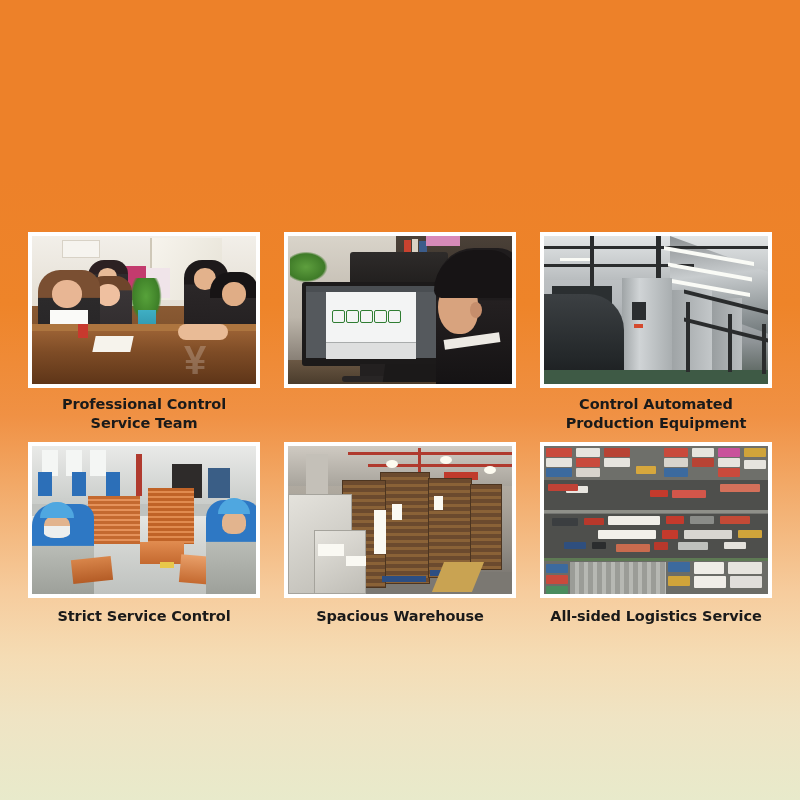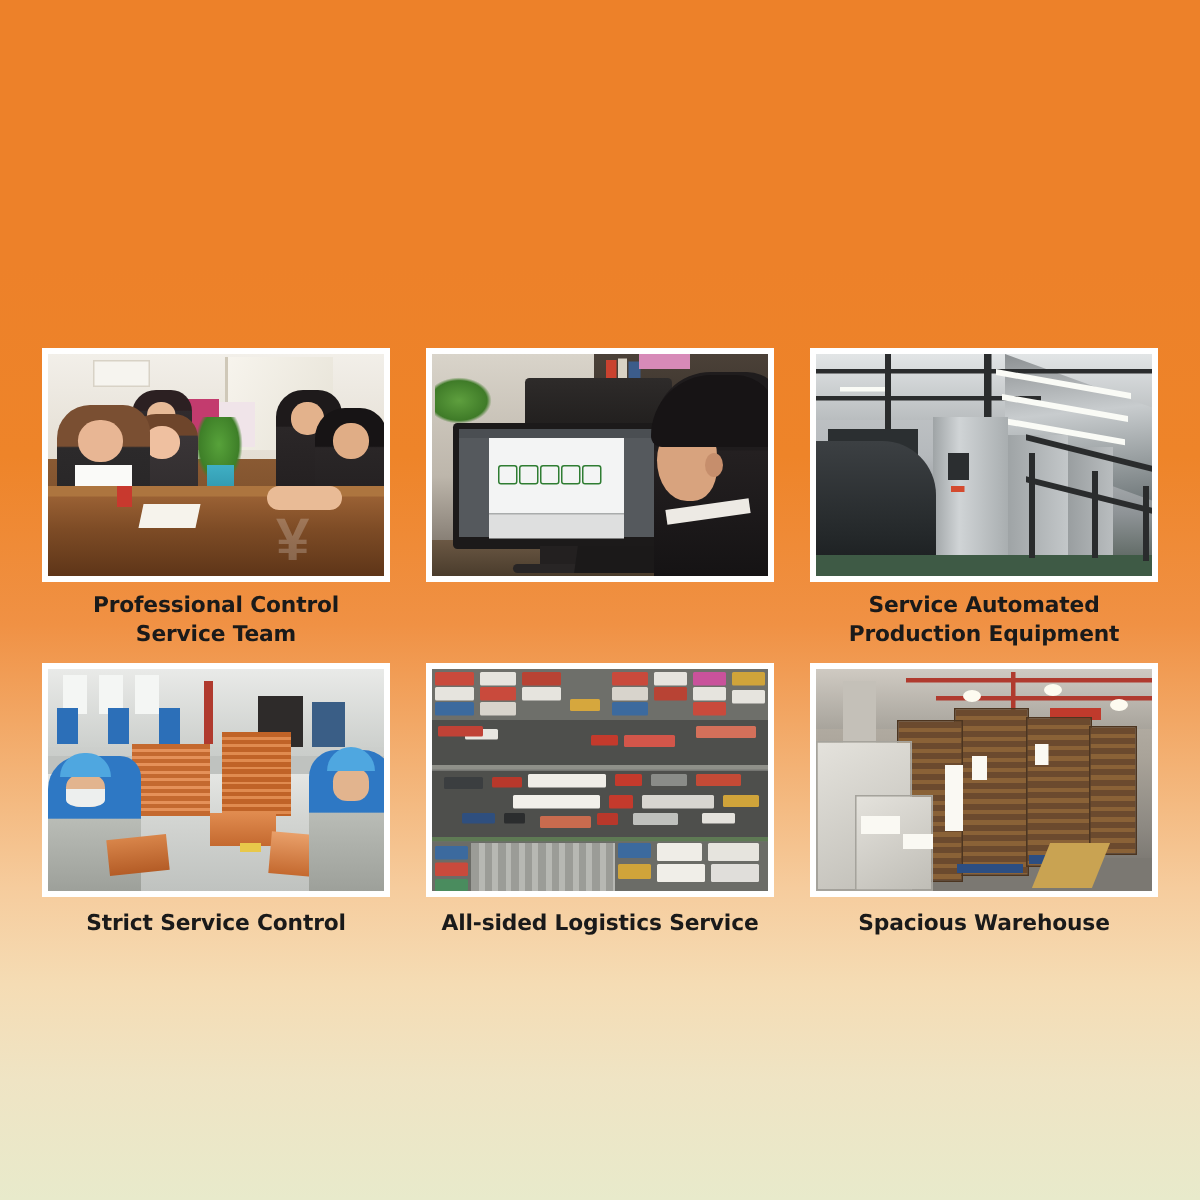--- a/index.html
+++ b/index.html
@@ -364,21 +364,21 @@
           <div class="ph darkTop"></div>
           <div class="ph dark"></div>
           <div class="ph floor"></div>
           <div class="ph beam" style="left:140px;top:64px;width:84px;height:4px;transform:skewY(14deg);"></div>
           <div class="ph beam" style="left:140px;top:92px;width:84px;height:4px;transform:skewY(14deg);"></div>
           <div class="ph beam" style="left:142px;top:66px;width:4px;height:70px;"></div>
           <div class="ph beam" style="left:184px;top:78px;width:4px;height:58px;"></div>
           <div class="ph beam" style="left:218px;top:88px;width:4px;height:50px;"></div>
         </div>
       </div>
-      <div class="caption">Service Automated
+      <div class="caption">Control Automated
 Production Equipment</div>
     </div>
 
     <div class="card row2">
       <div class="photo-frame">
         <div class="photo p4">
           <div class="ph bg"></div>
           <div class="ph win" style="left:10px;"></div>
           <div class="ph win" style="left:34px;"></div>
           <div class="ph win" style="left:58px;"></div>
@@ -403,88 +403,20 @@
             <div class="ph capL"></div>
           <div class="ph s4"></div>
           <div class="ph" style="left:128px;top:116px;width:14px;height:6px;background:#E8C84A;"></div>
         </div>
       </div>
       <div class="caption">Strict Service Control</div>
     </div>
 
     <div class="card row2">
       <div class="photo-frame">
-        <div class="photo p6">
-          <div class="ph yard" style="top:0;height:34px;background:#6E6F6A;"></div>
-          <div class="ph road" style="top:34px;height:32px;"></div>
-          <div class="ph median" style="top:64px;"></div>
-          <div class="ph road" style="top:68px;height:44px;"></div>
-          <div class="ph grass" style="top:112px;"></div>
-          <div class="ph yard" style="top:115px;height:33px;background:#6B6C67;"></div>
-
-          <div class="ph ctr" style="left:2px;top:2px;width:26px;height:9px;background:#C94A3C;"></div>
-          <div class="ph ctr" style="left:2px;top:12px;width:26px;height:9px;background:#E6E4DE;"></div>
-          <div class="ph ctr" style="left:2px;top:22px;width:26px;height:9px;background:#3C6A9E;"></div>
-          <div class="ph ctr" style="left:32px;top:2px;width:24px;height:9px;background:#E6E4DE;"></div>
-          <div class="ph ctr" style="left:32px;top:12px;width:24px;height:9px;background:#C94A3C;"></div>
-          <div class="ph ctr" style="left:32px;top:22px;width:24px;height:9px;background:#D8D4CC;"></div>
-          <div class="ph ctr" style="left:60px;top:2px;width:26px;height:9px;background:#B84334;"></div>
-          <div class="ph ctr" style="left:60px;top:12px;width:26px;height:9px;background:#E6E4DE;"></div>
-          <div class="ph ctr" style="left:120px;top:2px;width:24px;height:9px;background:#C94A3C;"></div>
-          <div class="ph ctr" style="left:120px;top:12px;width:24px;height:9px;background:#D8D4CC;"></div>
-          <div class="ph ctr" style="left:120px;top:22px;width:24px;height:9px;background:#3C6A9E;"></div>
-          <div class="ph ctr" style="left:148px;top:2px;width:22px;height:9px;background:#E6E4DE;"></div>
-          <div class="ph ctr" style="left:148px;top:12px;width:22px;height:9px;background:#B84334;"></div>
-          <div class="ph ctr" style="left:174px;top:2px;width:22px;height:9px;background:#C9529B;"></div>
-          <div class="ph ctr" style="left:174px;top:12px;width:22px;height:9px;background:#E6E4DE;"></div>
-          <div class="ph ctr" style="left:174px;top:22px;width:22px;height:9px;background:#C94A3C;"></div>
-          <div class="ph ctr" style="left:200px;top:2px;width:22px;height:9px;background:#D0A43A;"></div>
-          <div class="ph ctr" style="left:200px;top:14px;width:22px;height:9px;background:#E6E4DE;"></div>
-          <div class="ph ctr" style="left:92px;top:20px;width:20px;height:8px;background:#D6A73D;"></div>
-
-          <div class="ph truck" style="left:22px;top:40px;width:22px;height:7px;background:#E8E6E0;"></div>
-          <div class="ph truck" style="left:106px;top:44px;width:18px;height:7px;background:#C43A2C;"></div>
-          <div class="ph truck" style="left:128px;top:44px;width:34px;height:8px;background:#D3564A;"></div>
-          <div class="ph truck" style="left:176px;top:38px;width:40px;height:8px;background:#D4705A;"></div>
-          <div class="ph truck" style="left:4px;top:38px;width:30px;height:7px;background:#C04236;"></div>
-
-          <div class="ph truck" style="left:8px;top:72px;width:26px;height:8px;background:#3B3E40;"></div>
-          <div class="ph truck" style="left:40px;top:72px;width:20px;height:7px;background:#B8382B;"></div>
-          <div class="ph truck" style="left:64px;top:70px;width:52px;height:9px;background:#F0EEE8;"></div>
-          <div class="ph truck" style="left:122px;top:70px;width:18px;height:8px;background:#C43A2C;"></div>
-          <div class="ph truck" style="left:146px;top:70px;width:24px;height:8px;background:#8A8C88;"></div>
-          <div class="ph truck" style="left:176px;top:70px;width:30px;height:8px;background:#C44A36;"></div>
-          <div class="ph truck" style="left:54px;top:84px;width:58px;height:9px;background:#F2F0EA;"></div>
-          <div class="ph truck" style="left:118px;top:84px;width:16px;height:9px;background:#C43A2C;"></div>
-          <div class="ph truck" style="left:140px;top:84px;width:48px;height:9px;background:#D8D6D0;"></div>
-          <div class="ph truck" style="left:194px;top:84px;width:24px;height:8px;background:#D0A43A;"></div>
-          <div class="ph truck" style="left:20px;top:96px;width:22px;height:7px;background:#2F4F7E;"></div>
-          <div class="ph truck" style="left:48px;top:96px;width:14px;height:7px;background:#2B2D2E;"></div>
-          <div class="ph truck" style="left:72px;top:98px;width:34px;height:8px;background:#C96B4E;"></div>
-          <div class="ph truck" style="left:110px;top:96px;width:14px;height:8px;background:#B8382B;"></div>
-          <div class="ph truck" style="left:134px;top:96px;width:30px;height:8px;background:#BFC1BD;"></div>
-          <div class="ph truck" style="left:180px;top:96px;width:22px;height:7px;background:#E4E2DC;"></div>
-
-          <div class="ph bldg"></div>
-          <div class="ph ctr" style="left:2px;top:118px;width:22px;height:9px;background:#3C6A9E;"></div>
-          <div class="ph ctr" style="left:2px;top:129px;width:22px;height:9px;background:#C94A3C;"></div>
-          <div class="ph ctr" style="left:2px;top:140px;width:22px;height:8px;background:#4A8C5E;"></div>
-          <div class="ph ctr" style="left:124px;top:116px;width:22px;height:10px;background:#3C6A9E;"></div>
-          <div class="ph ctr" style="left:150px;top:116px;width:30px;height:12px;background:#EFEDE7;"></div>
-          <div class="ph ctr" style="left:184px;top:116px;width:34px;height:12px;background:#E6E4DE;"></div>
-          <div class="ph ctr" style="left:150px;top:130px;width:32px;height:12px;background:#F0EEE8;"></div>
-          <div class="ph ctr" style="left:186px;top:130px;width:32px;height:12px;background:#E0DEDA;"></div>
-          <div class="ph ctr" style="left:124px;top:130px;width:22px;height:10px;background:#D0A43A;"></div>
-        </div>
-      </div>
-      <div class="caption">All-sided Logistics Service</div>
-    </div>
-
-    <div class="card row2">
-      <div class="photo-frame">
         <div class="photo p5">
           <div class="ph roof"></div>
           <div class="ph rbeam" style="left:60px;top:6px;width:164px;"></div>
           <div class="ph rbeam" style="left:80px;top:18px;width:144px;"></div>
           <div class="ph rbeam" style="left:130px;top:2px;width:3px;height:26px;"></div>
           <div class="ph lamp" style="left:98px;top:14px;"></div>
           <div class="ph lamp" style="left:152px;top:10px;"></div>
           <div class="ph lamp" style="left:196px;top:20px;"></div>
           <div class="ph" style="left:18px;top:8px;width:22px;height:58px;background:#C4C0B8;"></div>
           <div class="ph" style="left:156px;top:26px;width:34px;height:8px;background:#C03A2C;"></div>
@@ -501,14 +433,82 @@
           <div class="ph label" style="left:30px;top:98px;width:26px;height:12px;"></div>
           <div class="ph label" style="left:58px;top:110px;width:20px;height:10px;"></div>
           <div class="ph skid" style="left:94px;top:130px;width:44px;"></div>
           <div class="ph skid" style="left:142px;top:124px;width:38px;"></div>
           <div class="ph yellow"></div>
         </div>
       </div>
       <div class="caption">Spacious Warehouse</div>
     </div>
 
+    <div class="card row2">
+      <div class="photo-frame">
+        <div class="photo p6">
+          <div class="ph yard" style="top:0;height:34px;background:#6E6F6A;"></div>
+          <div class="ph road" style="top:34px;height:32px;"></div>
+          <div class="ph median" style="top:64px;"></div>
+          <div class="ph road" style="top:68px;height:44px;"></div>
+          <div class="ph grass" style="top:112px;"></div>
+          <div class="ph yard" style="top:115px;height:33px;background:#6B6C67;"></div>
+
+          <div class="ph ctr" style="left:2px;top:2px;width:26px;height:9px;background:#C94A3C;"></div>
+          <div class="ph ctr" style="left:2px;top:12px;width:26px;height:9px;background:#E6E4DE;"></div>
+          <div class="ph ctr" style="left:2px;top:22px;width:26px;height:9px;background:#3C6A9E;"></div>
+          <div class="ph ctr" style="left:32px;top:2px;width:24px;height:9px;background:#E6E4DE;"></div>
+          <div class="ph ctr" style="left:32px;top:12px;width:24px;height:9px;background:#C94A3C;"></div>
+          <div class="ph ctr" style="left:32px;top:22px;width:24px;height:9px;background:#D8D4CC;"></div>
+          <div class="ph ctr" style="left:60px;top:2px;width:26px;height:9px;background:#B84334;"></div>
+          <div class="ph ctr" style="left:60px;top:12px;width:26px;height:9px;background:#E6E4DE;"></div>
+          <div class="ph ctr" style="left:120px;top:2px;width:24px;height:9px;background:#C94A3C;"></div>
+          <div class="ph ctr" style="left:120px;top:12px;width:24px;height:9px;background:#D8D4CC;"></div>
+          <div class="ph ctr" style="left:120px;top:22px;width:24px;height:9px;background:#3C6A9E;"></div>
+          <div class="ph ctr" style="left:148px;top:2px;width:22px;height:9px;background:#E6E4DE;"></div>
+          <div class="ph ctr" style="left:148px;top:12px;width:22px;height:9px;background:#B84334;"></div>
+          <div class="ph ctr" style="left:174px;top:2px;width:22px;height:9px;background:#C9529B;"></div>
+          <div class="ph ctr" style="left:174px;top:12px;width:22px;height:9px;background:#E6E4DE;"></div>
+          <div class="ph ctr" style="left:174px;top:22px;width:22px;height:9px;background:#C94A3C;"></div>
+          <div class="ph ctr" style="left:200px;top:2px;width:22px;height:9px;background:#D0A43A;"></div>
+          <div class="ph ctr" style="left:200px;top:14px;width:22px;height:9px;background:#E6E4DE;"></div>
+          <div class="ph ctr" style="left:92px;top:20px;width:20px;height:8px;background:#D6A73D;"></div>
+
+          <div class="ph truck" style="left:22px;top:40px;width:22px;height:7px;background:#E8E6E0;"></div>
+          <div class="ph truck" style="left:106px;top:44px;width:18px;height:7px;background:#C43A2C;"></div>
+          <div class="ph truck" style="left:128px;top:44px;width:34px;height:8px;background:#D3564A;"></div>
+          <div class="ph truck" style="left:176px;top:38px;width:40px;height:8px;background:#D4705A;"></div>
+          <div class="ph truck" style="left:4px;top:38px;width:30px;height:7px;background:#C04236;"></div>
+
+          <div class="ph truck" style="left:8px;top:72px;width:26px;height:8px;background:#3B3E40;"></div>
+          <div class="ph truck" style="left:40px;top:72px;width:20px;height:7px;background:#B8382B;"></div>
+          <div class="ph truck" style="left:64px;top:70px;width:52px;height:9px;background:#F0EEE8;"></div>
+          <div class="ph truck" style="left:122px;top:70px;width:18px;height:8px;background:#C43A2C;"></div>
+          <div class="ph truck" style="left:146px;top:70px;width:24px;height:8px;background:#8A8C88;"></div>
+          <div class="ph truck" style="left:176px;top:70px;width:30px;height:8px;background:#C44A36;"></div>
+          <div class="ph truck" style="left:54px;top:84px;width:58px;height:9px;background:#F2F0EA;"></div>
+          <div class="ph truck" style="left:118px;top:84px;width:16px;height:9px;background:#C43A2C;"></div>
+          <div class="ph truck" style="left:140px;top:84px;width:48px;height:9px;background:#D8D6D0;"></div>
+          <div class="ph truck" style="left:194px;top:84px;width:24px;height:8px;background:#D0A43A;"></div>
+          <div class="ph truck" style="left:20px;top:96px;width:22px;height:7px;background:#2F4F7E;"></div>
+          <div class="ph truck" style="left:48px;top:96px;width:14px;height:7px;background:#2B2D2E;"></div>
+          <div class="ph truck" style="left:72px;top:98px;width:34px;height:8px;background:#C96B4E;"></div>
+          <div class="ph truck" style="left:110px;top:96px;width:14px;height:8px;background:#B8382B;"></div>
+          <div class="ph truck" style="left:134px;top:96px;width:30px;height:8px;background:#BFC1BD;"></div>
+          <div class="ph truck" style="left:180px;top:96px;width:22px;height:7px;background:#E4E2DC;"></div>
+
+          <div class="ph bldg"></div>
+          <div class="ph ctr" style="left:2px;top:118px;width:22px;height:9px;background:#3C6A9E;"></div>
+          <div class="ph ctr" style="left:2px;top:129px;width:22px;height:9px;background:#C94A3C;"></div>
+          <div class="ph ctr" style="left:2px;top:140px;width:22px;height:8px;background:#4A8C5E;"></div>
+          <div class="ph ctr" style="left:124px;top:116px;width:22px;height:10px;background:#3C6A9E;"></div>
+          <div class="ph ctr" style="left:150px;top:116px;width:30px;height:12px;background:#EFEDE7;"></div>
+          <div class="ph ctr" style="left:184px;top:116px;width:34px;height:12px;background:#E6E4DE;"></div>
+          <div class="ph ctr" style="left:150px;top:130px;width:32px;height:12px;background:#F0EEE8;"></div>
+          <div class="ph ctr" style="left:186px;top:130px;width:32px;height:12px;background:#E0DEDA;"></div>
+          <div class="ph ctr" style="left:124px;top:130px;width:22px;height:10px;background:#D0A43A;"></div>
+        </div>
+      </div>
+      <div class="caption">All-sided Logistics Service</div>
+    </div>
+
   </div>
 </div>
 
 </body></html>

